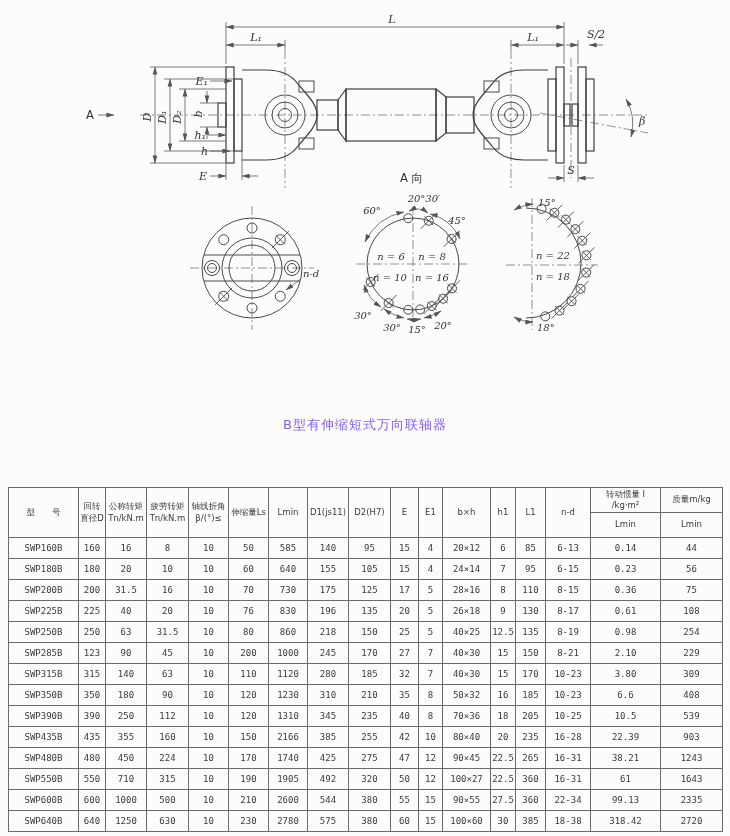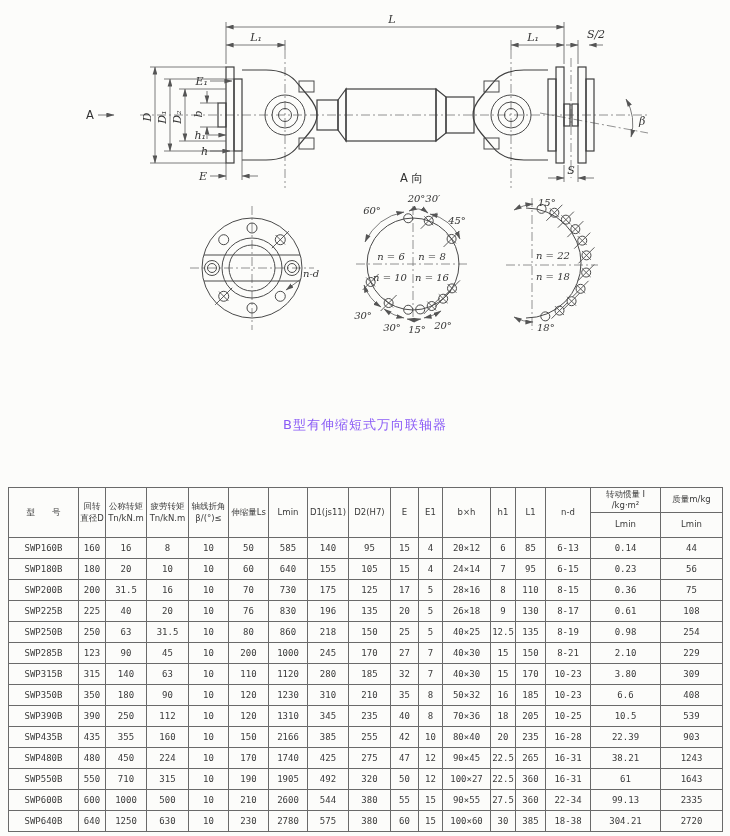--- a/index.html
+++ b/index.html
@@ -589,19 +589,19 @@
           <td>230</td>
           <td>2780</td>
           <td>575</td>
           <td>380</td>
           <td>60</td>
           <td>15</td>
           <td>100×60</td>
           <td>30</td>
           <td>385</td>
           <td>18-38</td>
-          <td>304.21</td>
+          <td>318.42</td>
           <td>2720</td>
         </tr>
       </tbody>
   </table>
 
 </div>
 
 </body></html>

